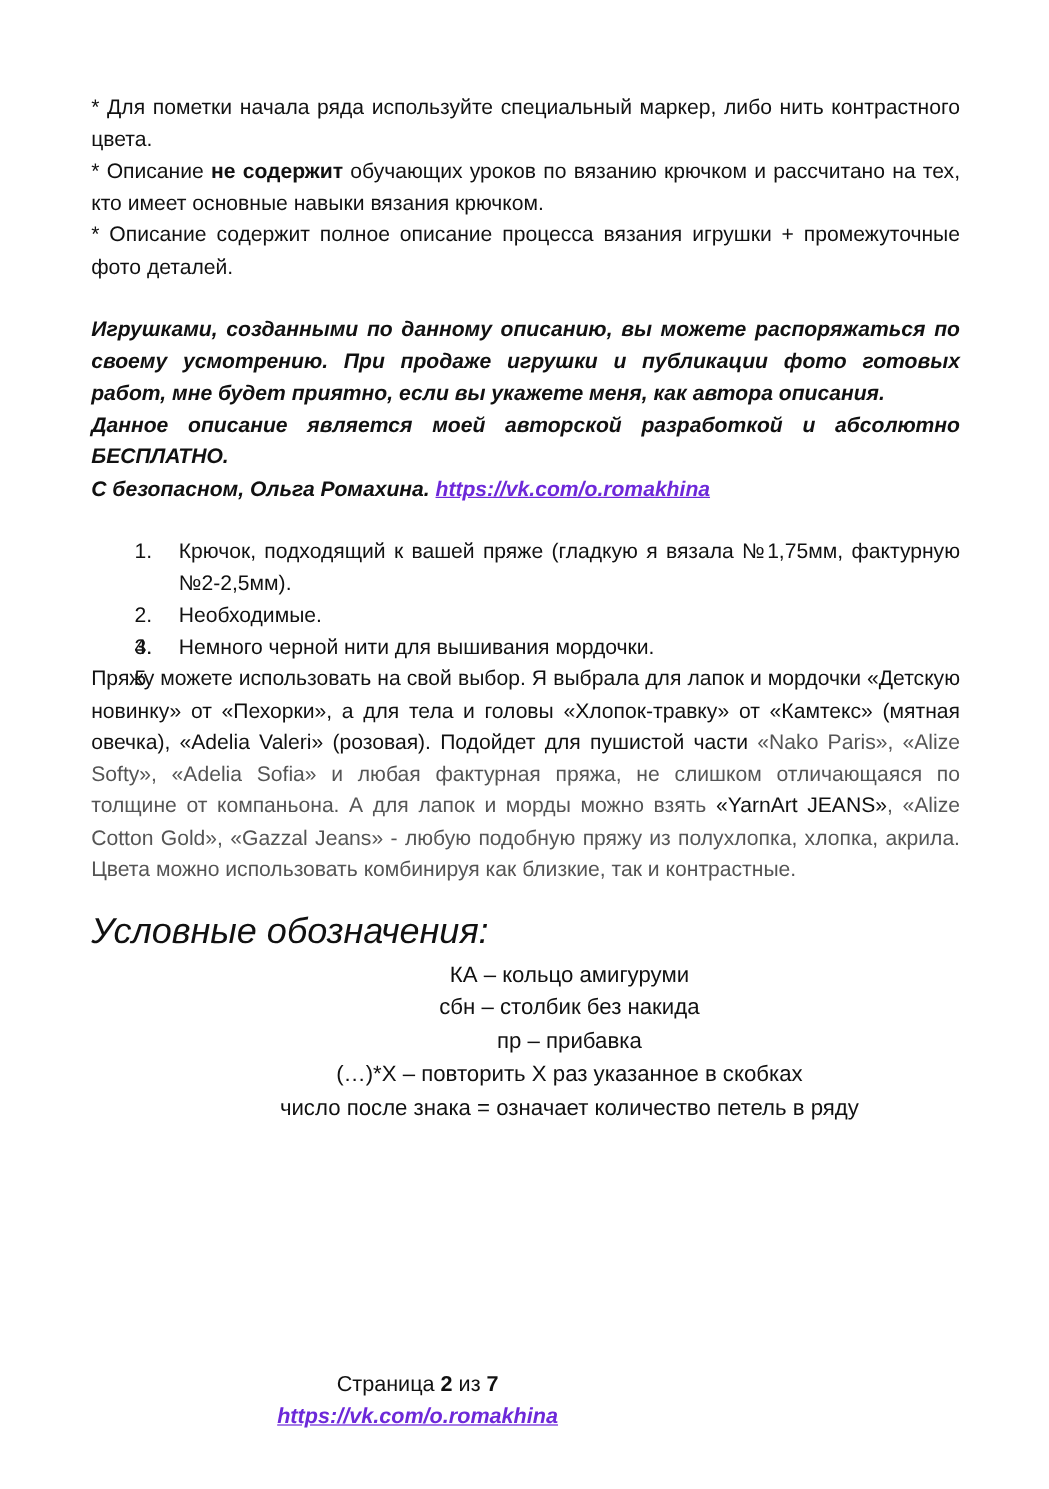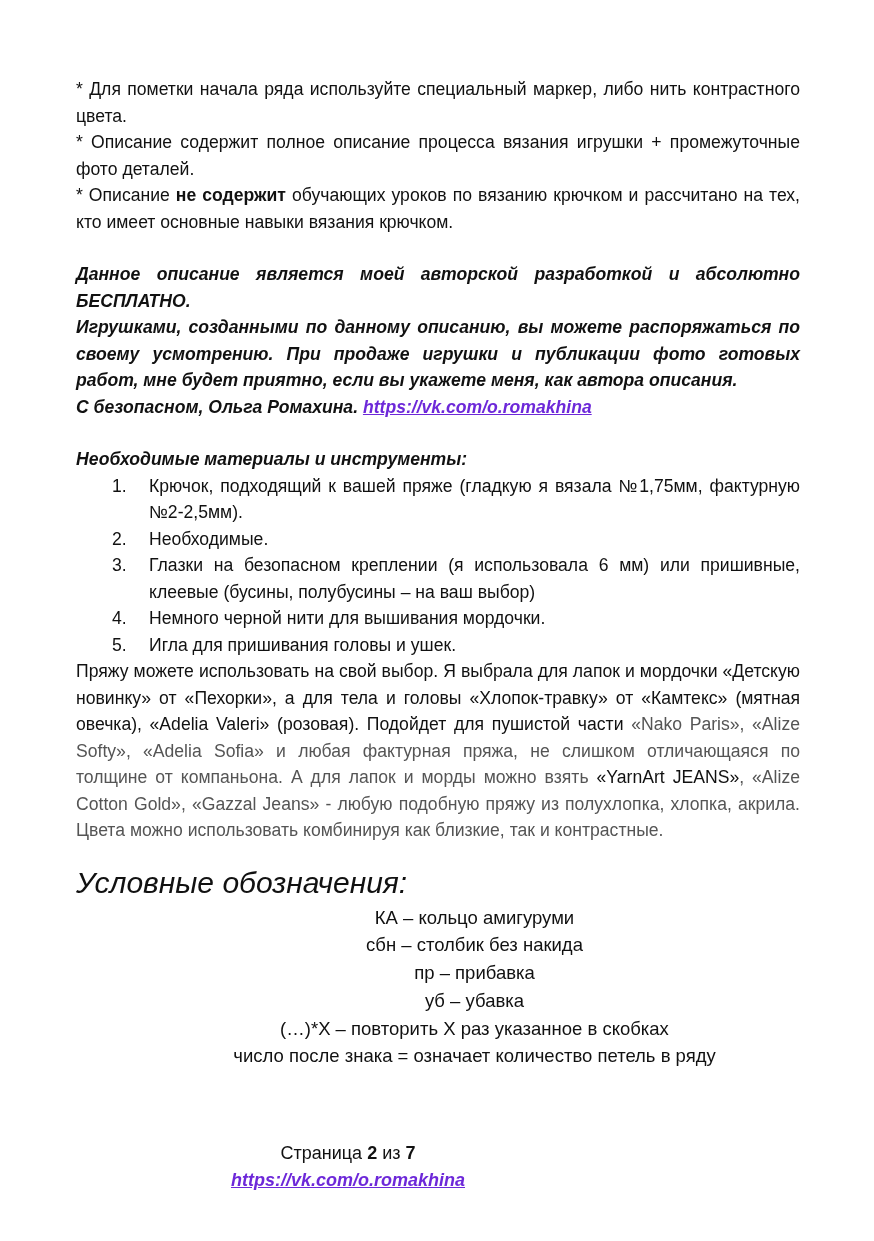--- a/index.html
+++ b/index.html
@@ -19,48 +19,46 @@
   .legend { padding-left: 73px; }
   .legend div { line-height: 27.8px; font-size: 18.5px; text-align: center; }
   .footer { position: absolute; left: 0; width: 696px; top: 1140px; text-align: center; font-size: 18px; line-height: 27px; }
   .footer a { font-style: italic; font-weight: bold; }
 </style>
 </head>
 <body>
 
 <div class="page">
   <p><span>* Для пометки начала ряда используйте специальный маркер, либо нить контрастного цвета.</span></p>
+  <p><span>* Описание </span><span class="b">не содержит</span><span> обучающих уроков по вязанию крючком и рассчитано на тех, кто имеет основные навыки вязания крючком.</span></p>
   <p><span>* Описание содержит полное описание процесса вязания игрушки + промежуточные фото деталей.</span></p>
-  <p><span>* Описание </span><span class="b">не содержит</span><span> обучающих уроков по вязанию крючком и рассчитано на тех, кто имеет основные навыки вязания крючком.</span></p>
 
   <div class="gap"></div>
 
+  <p class="it">Игрушками, созданными по данному описанию, вы можете распоряжаться по своему усмотрению. При продаже игрушки и публикации фото готовых работ, мне будет приятно, если вы укажете меня, как автора описания.</p>
   <p class="it">Данное описание является моей авторской разработкой и абсолютно БЕСПЛАТНО.</p>
-  <p class="it">Игрушками, созданными по данному описанию, вы можете распоряжаться по своему усмотрению. При продаже игрушки и публикации фото готовых работ, мне будет приятно, если вы укажете меня, как автора описания.</p>
   <p class="it"><span>С безопасном, Ольга Ромахина. </span><a class="link" href="#">https://vk.com/o.romakhina</a></p>
 
   <div class="gap"></div>
 
-  <p class="it">Необходимые материалы и инструменты:</p>
   <ol class="materials">
     <li><span class="num">1.</span><span>Крючок, подходящий к вашей пряже (гладкую я вязала №1,75мм, фактурную №2-2,5мм).</span></li>
     <li><span class="num">2.</span><span>Необходимые.</span></li>
-    <li><span class="num">3.</span><span>Глазки на безопасном креплении (я использовала 6 мм) или пришивные, клеевые (бусины, полубусины – на ваш выбор)</span></li>
+    <li><span class="num">3.</span></li>
     <li><span class="num">4.</span><span>Немного черной нити для вышивания мордочки.</span></li>
-    <li><span class="num">5.</span><span>Игла для пришивания головы и ушек.</span></li>
+    <li><span class="num">5.</span></li>
   </ol>
 
   <p><span>Пряжу можете использовать на свой выбор. Я выбрала для лапок и мордочки «Детскую новинку» от «Пехорки», а для тела и головы «Хлопок-травку» от «Камтекс» (мятная овечка), «Adelia Valeri» (розовая). Подойдет для пушистой части </span><span class="gray">«Nako Paris», «Alize Softy», «Adelia Sofia» и любая фактурная пряжа, не слишком отличающаяся по толщине от компаньона. А для лапок и морды можно взять </span><span>«YarnArt JEANS»</span><span class="gray">, «Alize Cotton Gold», «Gazzal Jeans» - любую подобную пряжу из полухлопка, хлопка, акрила. Цвета можно использовать комбинируя как близкие, так и контрастные.</span></p>
 
   <h2 class="legend-title">Условные обозначения:</h2>
   <div class="legend">
     <div>КА – кольцо амигуруми</div>
     <div>сбн – столбик без накида</div>
     <div>пр – прибавка</div>
-    <div>уб – убавка</div>
     <div>(…)*Х – повторить Х раз указанное в скобках</div>
     <div>число после знака = означает количество петель в ряду</div>
   </div>
 </div>
 
 <div class="footer">
   <div><span>Страница </span><b>2</b><span> из </span><b>7</b></div>
   <div><a class="link" href="#">https://vk.com/o.romakhina</a></div>
 </div>
 

